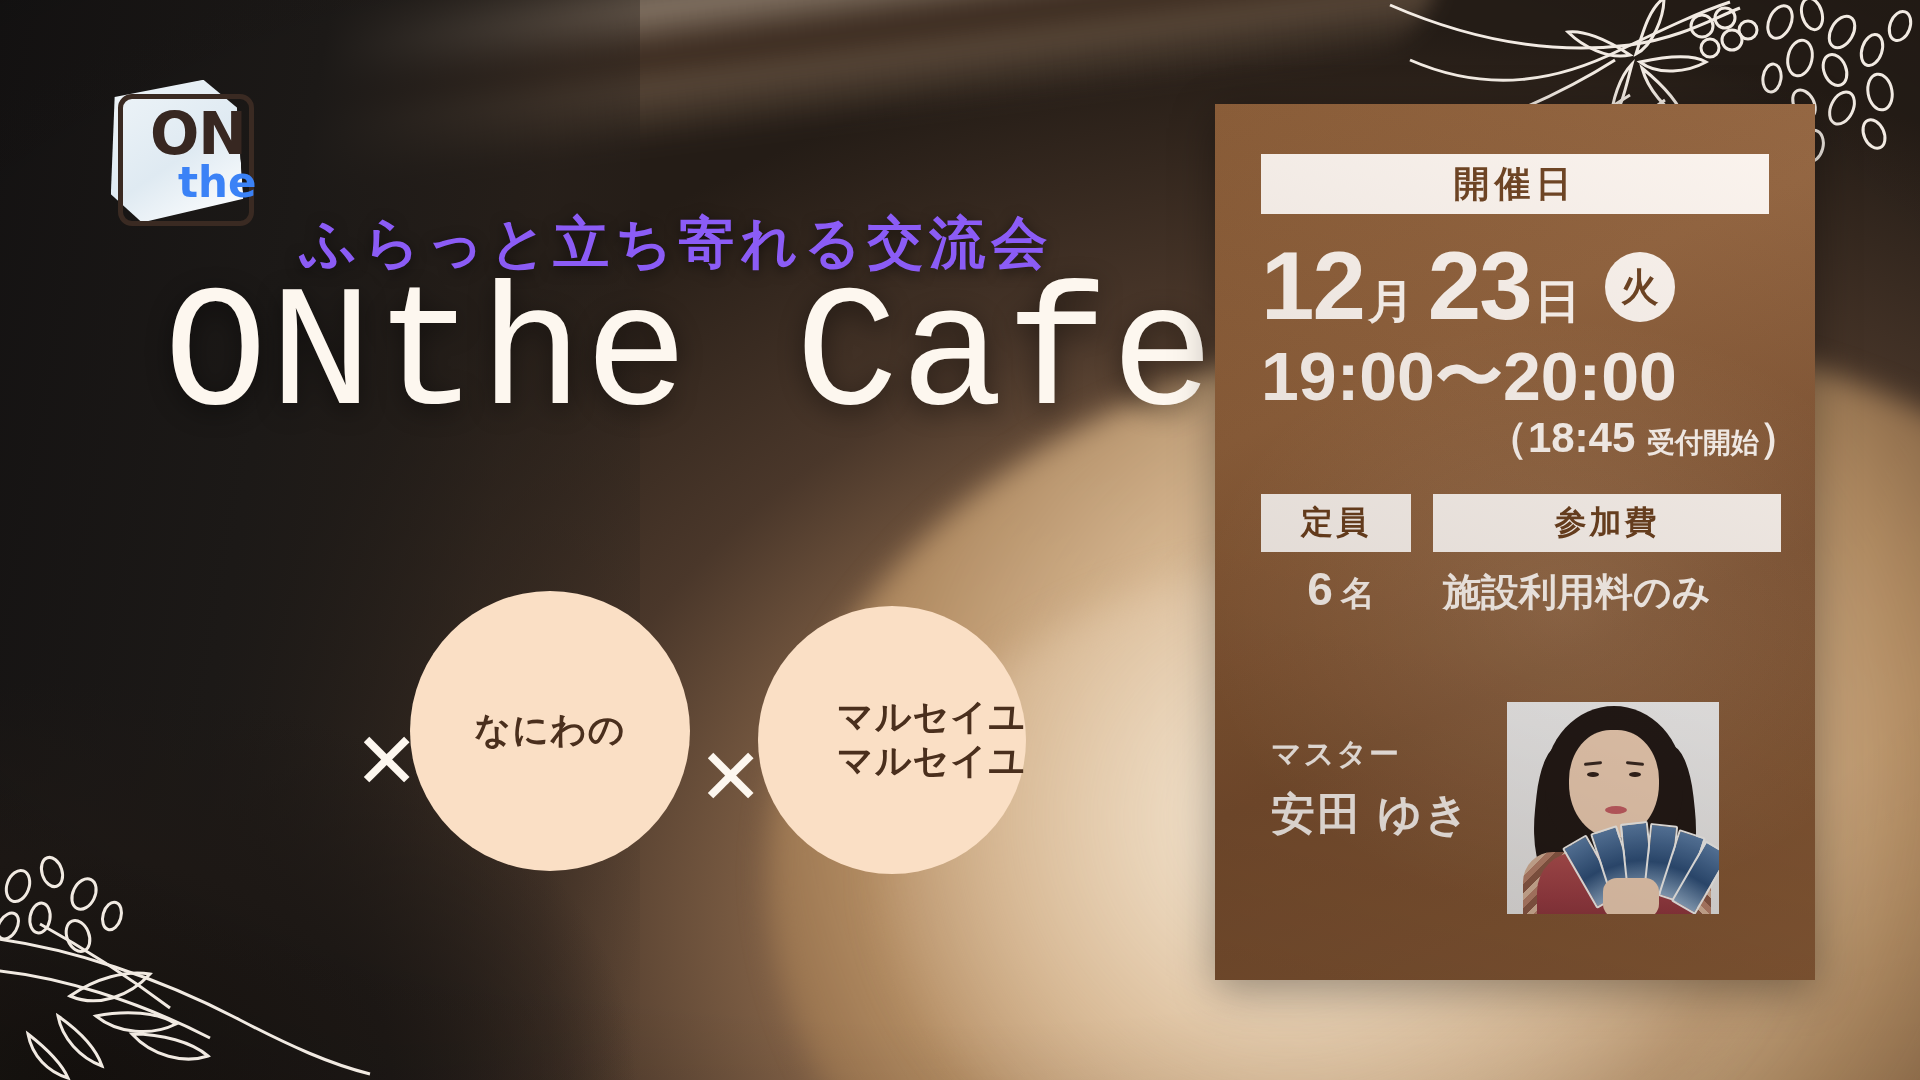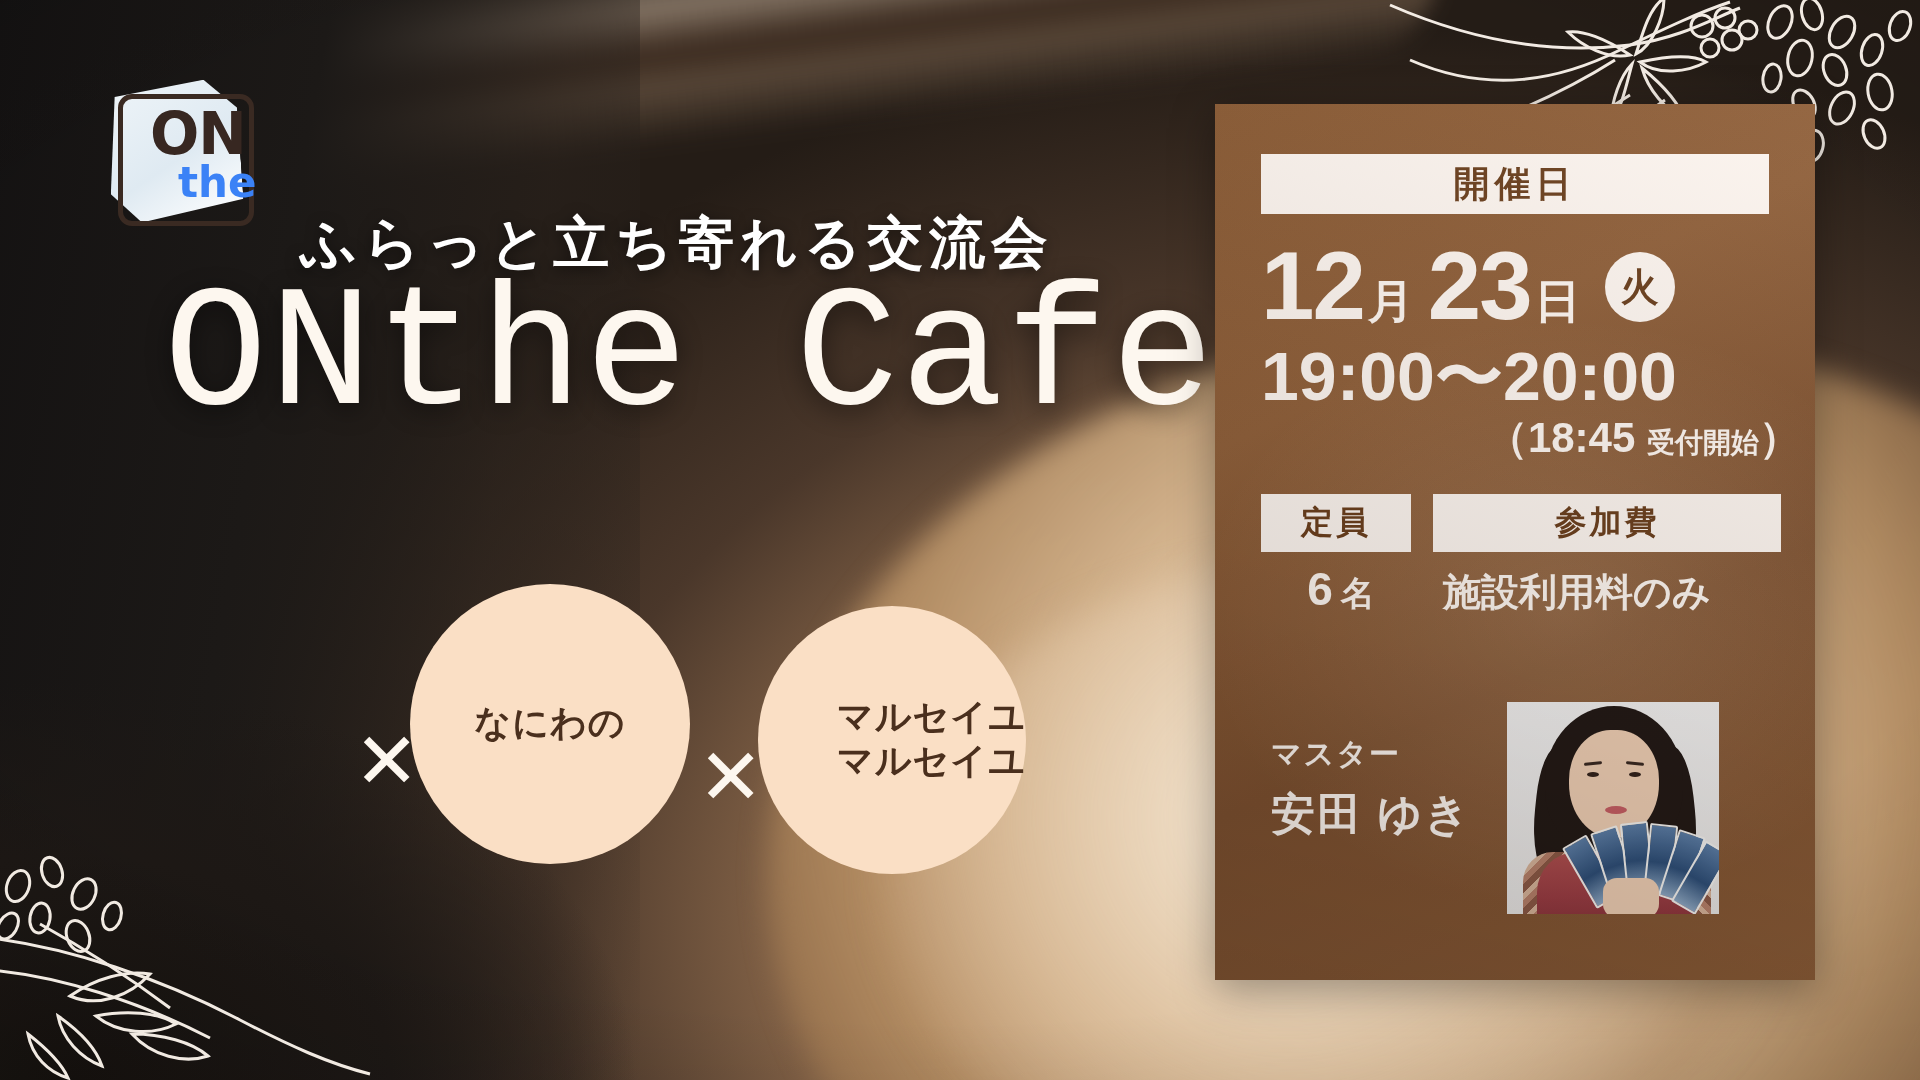--- a/index.html
+++ b/index.html
@@ -73,41 +73,41 @@
   }
   .logo-the{
     position:absolute;left:86px;top:80px;
     font-family:"DejaVu Sans", sans-serif;font-weight:700;font-size:42px;color:#3b82f6;
   }
 
   
   .subtitle{
     position:absolute;left:300px;top:206px;
     font-family:"Liberation Serif", serif;font-weight:700;
-    font-size:56px;color:#ffffff;letter-spacing:6px;
+    font-size:56px;color:#8b5cf6;letter-spacing:6px;
     text-shadow:0 3px 14px rgba(0,0,0,.55);
   }
   .title{
     position:absolute;left:164px;top:272px;
     font-family:Liberation Mono, monospace;font-weight:400;
     font-size:172px;line-height:1;color:#fdf7ef;letter-spacing:2px;
     text-shadow:0 6px 26px rgba(0,0,0,.45);
   }
 
   
   .kw-row{position:absolute;left:72px;top:576px;width:1060px;height:310px;}
   .kw{
     position:absolute;border-radius:50%;
     background:#fadfc5;
     display:flex;align-items:center;justify-content:center;text-align:center;
     font-family:"Liberation Serif", serif;font-weight:700;color:#4a2f1d;
     line-height:1.22;
   }
   .kw1{left:10px;top:54px;width:252px;height:252px;font-size:38px;letter-spacing:2px;}
-  .kw2{left:338px;top:8px;width:280px;height:280px;font-size:36px;letter-spacing:1px;}
+  .kw2{left:338px;top:15px;width:280px;height:280px;font-size:36px;letter-spacing:1px;}
   .kw3{left:686px;top:30px;width:268px;height:268px;font-size:36px;letter-spacing:1px;justify-content:flex-end;}
   .xmark{
     position:absolute;color:#fdf7ef;font-family:"DejaVu Sans",sans-serif;
     font-size:78px;font-weight:300;line-height:1;
   }
   .x1{left:282px;top:146px;}
   .x2{left:626px;top:162px;}
 
   
   .panel{

